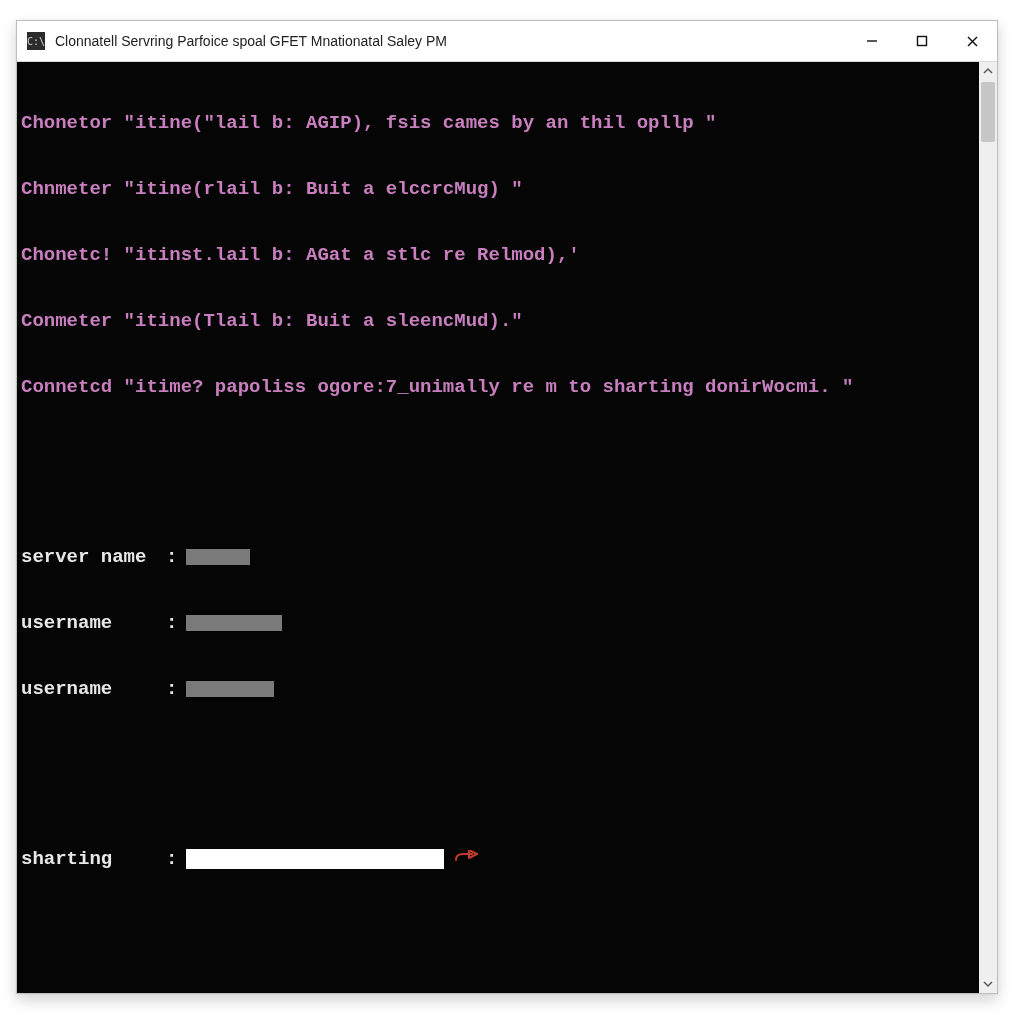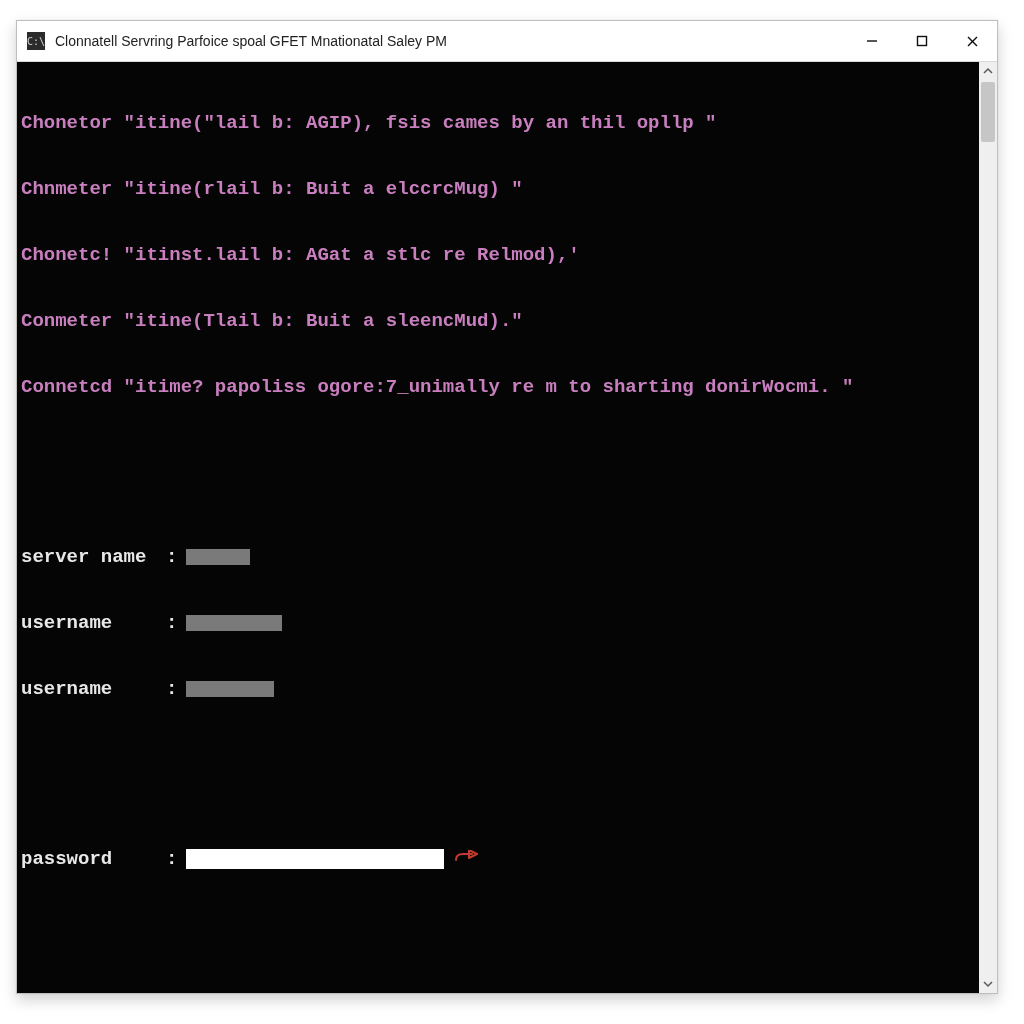--- a/index.html
+++ b/index.html
@@ -213,21 +213,21 @@
           <span class="mask w96"></span>
         </div>
         <div class="line white bolder">
           <span class="label-col">username</span><span class="colon">:</span>
           <span class="mask w88"></span>
         </div>
 
         <div class="vgap-md"></div>
 
         <div class="line white bolder">
-          <span class="label-col">password</span><span class="colon">:</span>
+          <span class="label-col">sharting</span><span class="colon">:</span>
           <span class="pw-input"></span>
           <span class="pw-arrow">
             <svg width="28" height="18" viewBox="0 0 28 18">
               <path d="M2 10 Q2 4 9 4 L18 4" fill="none" stroke="#c33b2d" stroke-width="2" stroke-linecap="round"></path>
               <path d="M15 0 L23 4 L15 8 Z" fill="none" stroke="#c33b2d" stroke-width="2" stroke-linejoin="round"></path>
             </svg>
           </span>
         </div>
 
         <div class="vgap-md"></div>

